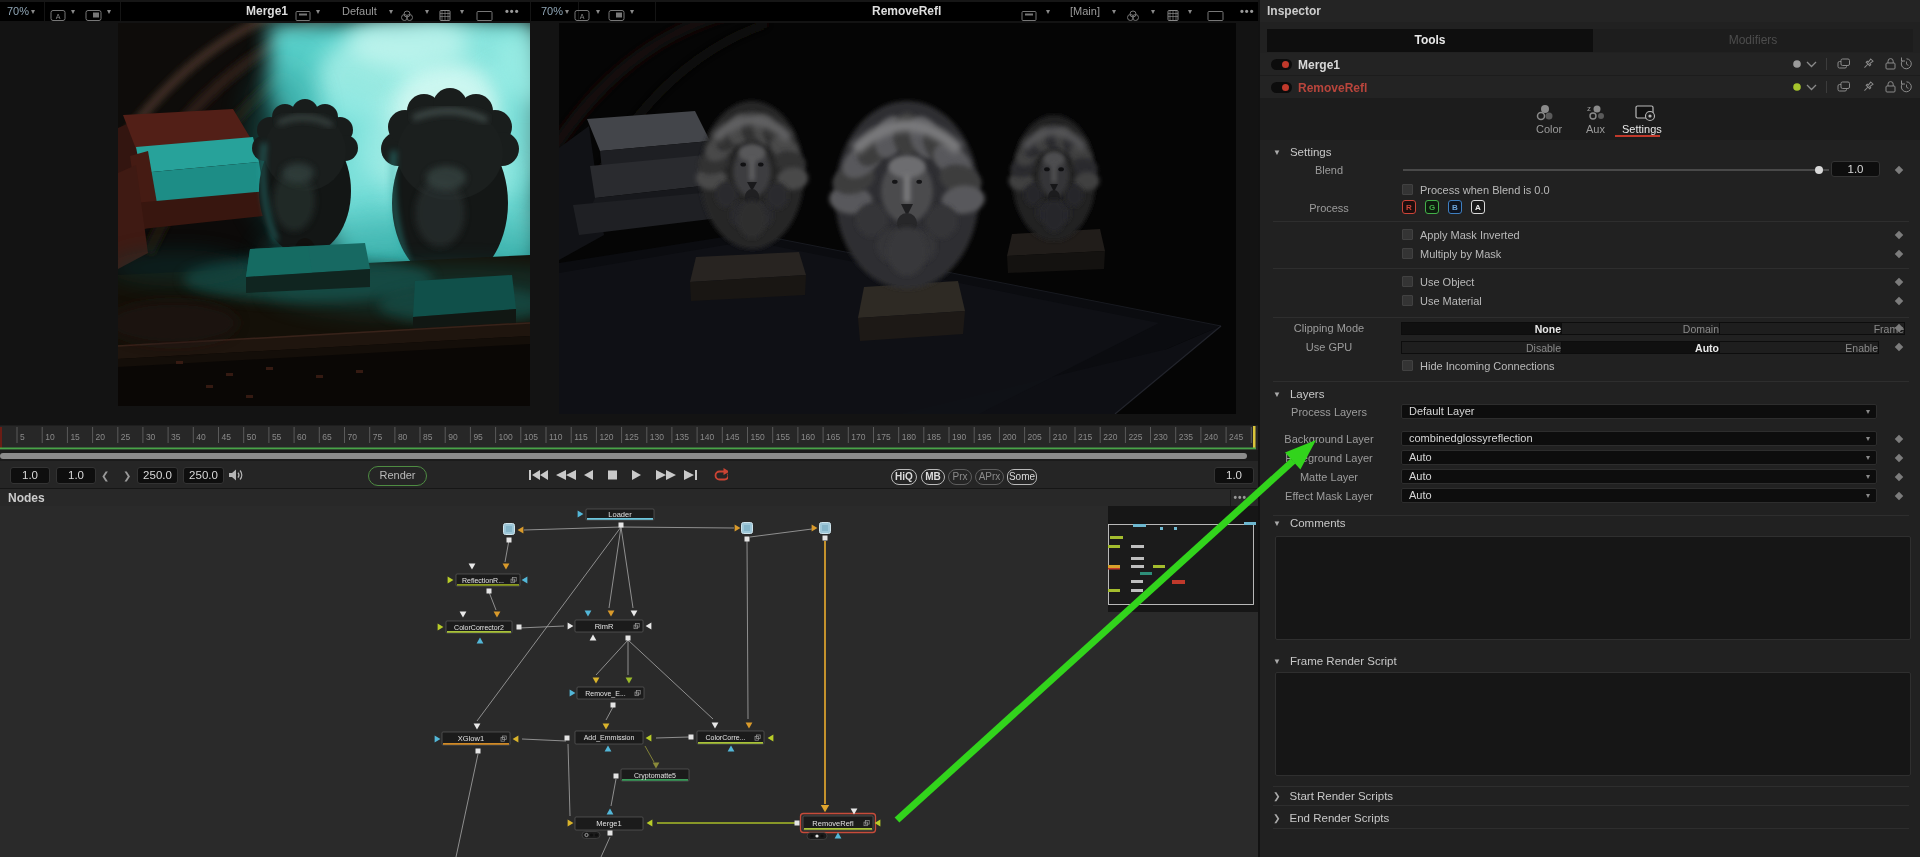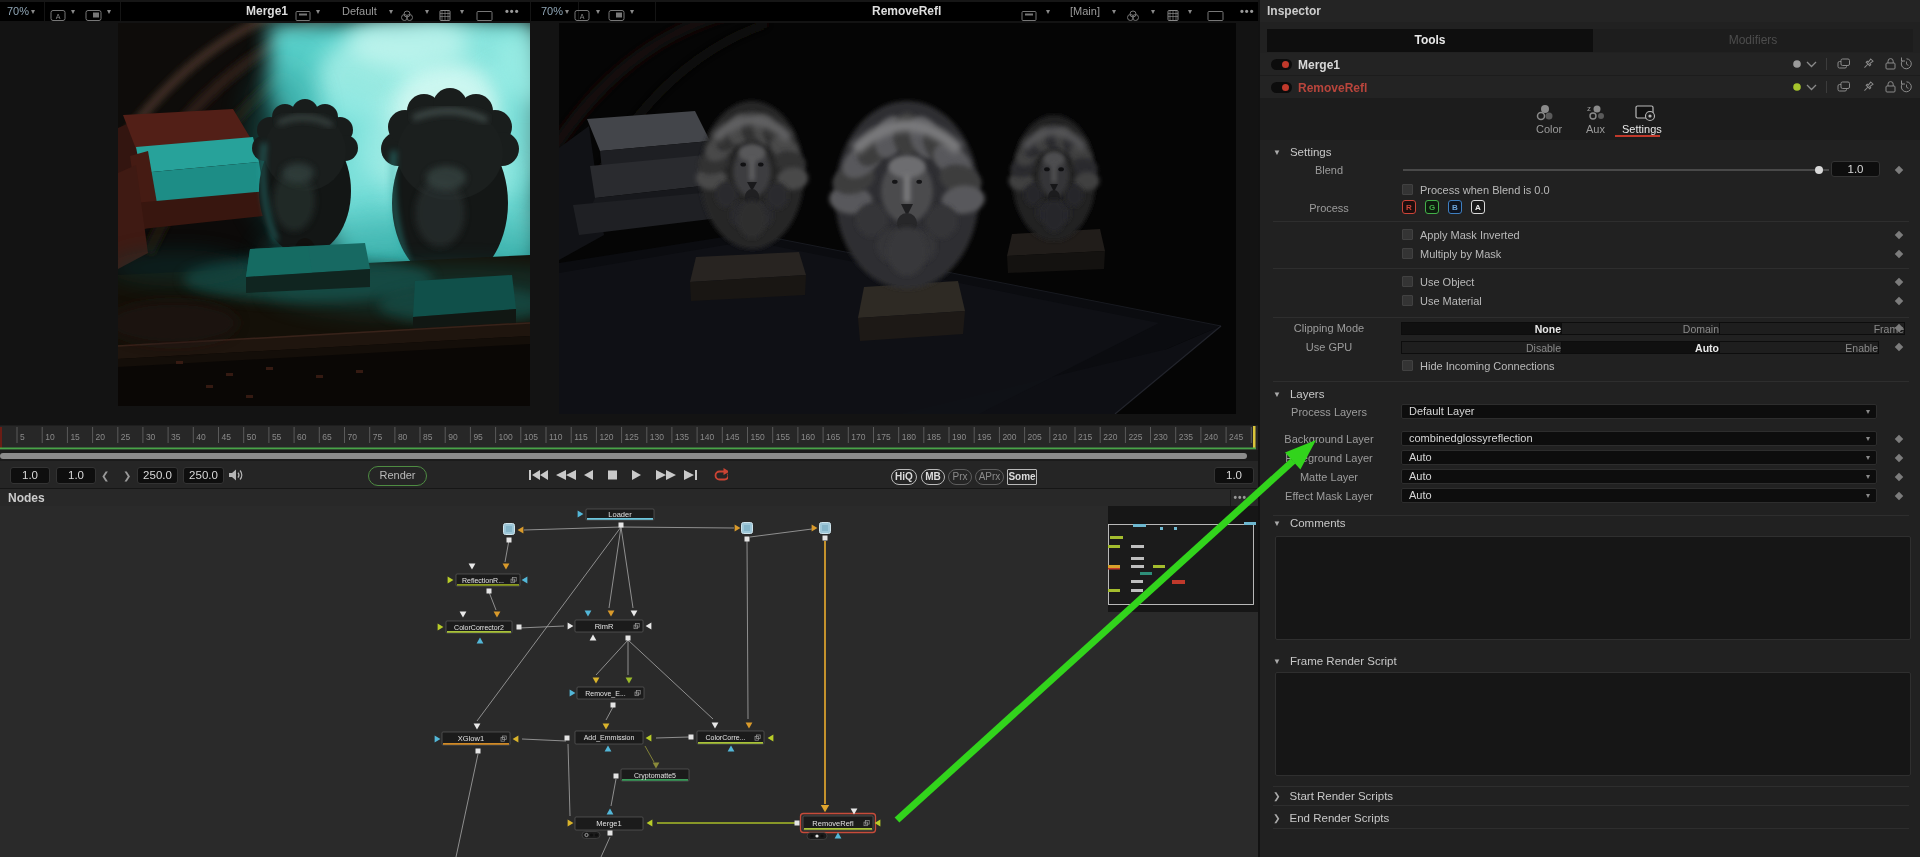--- a/index.html
+++ b/index.html
@@ -435,21 +435,21 @@
   <path d="M128 2l10 5-10 5zM138 2l10 5-10 5z"></path>
   <path d="M156 2l10 5-10 5zM167 2v10h2V2z"></path>
  </g>
  <path d="M197 3.5h-5.5a4 4 0 000 8h5a4 4 0 003.4-6" stroke="#cc4434" stroke-width="1.8" fill="none"></path>
       <path d="M195.5 0l6 3.5-6 3.5z" fill="#cc4434"></path>
 </svg>
 <div class="abs" style="left:891px;top:469px;width:26px;height:16px;border:1px solid #b9b9b9;border-radius:8px;color:#dcdcdc;font-size:10px;font-weight:bold;text-align:center;line-height:14px">HiQ</div>
 <div class="abs" style="left:921px;top:469px;width:24px;height:16px;border:1px solid #b9b9b9;border-radius:8px;color:#dcdcdc;font-size:10px;font-weight:bold;text-align:center;line-height:14px">MB</div>
 <div class="abs" style="left:948px;top:469px;width:24px;height:16px;border:1px solid #5e5e5e;border-radius:8px;color:#8a8a8a;font-size:10px;text-align:center;line-height:14px">Prx</div>
 <div class="abs" style="left:975px;top:469px;width:29px;height:16px;border:1px solid #5e5e5e;border-radius:8px;color:#8a8a8a;font-size:10px;text-align:center;line-height:14px">APrx</div>
-<div class="abs" style="left:1007px;top:469px;width:30px;height:16px;border:1px solid #b9b9b9;border-radius:1px;color:#dcdcdc;font-size:10px;font-weight:bold;text-align:center;line-height:14px">Some</div>
+<div class="abs" style="left:1007px;top:469px;width:30px;height:16px;border:1px solid #b9b9b9;border-radius:7px;color:#dcdcdc;font-size:10px;font-weight:normal;text-align:center;line-height:14px">Some</div>
 <div class="tbox" style="left:1214px;width:40px">1.0</div>
 
 <div class="abs" id="nodeshead"><span style="margin-left:8px">Nodes</span><span style="position:absolute;left:1230px;top:1px;width:1px;height:16px;background:#1a1a1a"></span><span style="position:absolute;right:11px;color:#9a9a9a;letter-spacing:1px;font-size:10px">•••</span></div>
 <div class="abs" id="nodesbg"></div>
 <svg class="abs" style="left:0;top:506px" width="1258" height="351" viewBox="0 506 1258 351" id="graph">
       <line x1="621" y1="527" x2="524" y2="530" stroke="#a8a8a8" stroke-width="0.8"></line>
 <polygon points="523.38,526.6 523.38,533.4 517.6,530" fill="#d99a2b"></polygon>
 <line x1="621" y1="527" x2="734" y2="528" stroke="#a8a8a8" stroke-width="0.8"></line>
 <polygon points="734.62,524.6 734.62,531.4 740.4,528" fill="#d99a2b"></polygon>
 <line x1="621" y1="527" x2="609" y2="608" stroke="#a8a8a8" stroke-width="0.8"></line>

